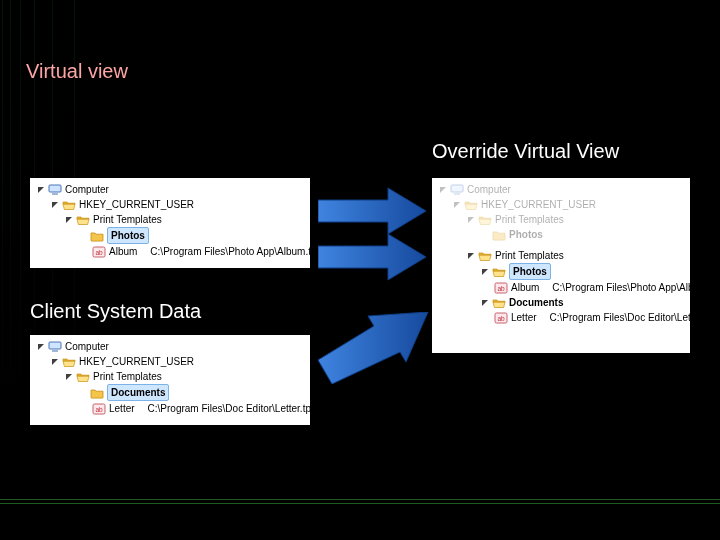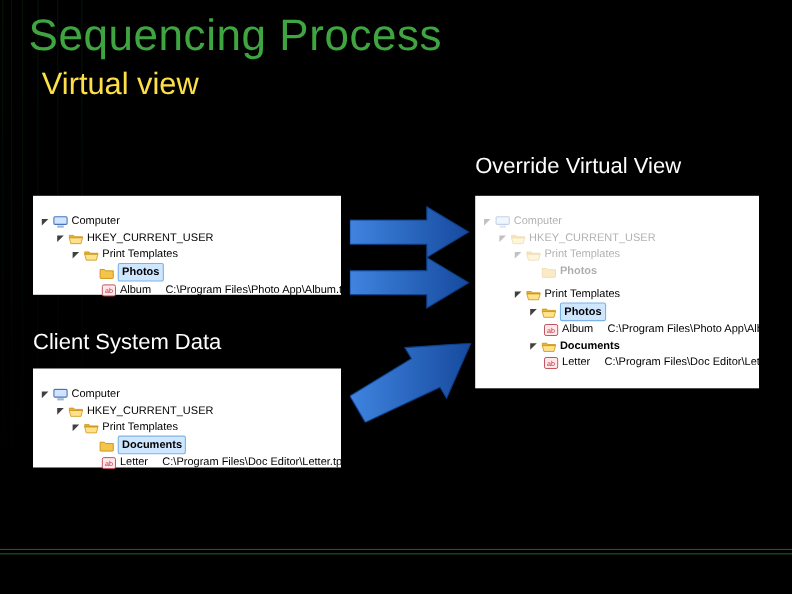--- a/index.html
+++ b/index.html
@@ -4,29 +4,29 @@
 <style>
   * { margin: 0; padding: 0; box-sizing: border-box; }
   html, body { width: 720px; height: 540px; background: #000; font-family: "Segoe UI", Arial, sans-serif; overflow: hidden; }
   .slide { position: relative; width: 720px; height: 540px; background: #000; }
 
   
   .decor { position: absolute; top: 0; bottom: 0; width: 90px; pointer-events: none; }
   .decor span { position: absolute; top: 0; bottom: 0; width: 1px; background: linear-gradient(#0a3a10, #000 80%); opacity: .35; }
 
   .title   { position: absolute; left: 26px; top: 10px; font-size: 40px; font-weight: 400; color: #3fa541; letter-spacing: .5px; }
-  .subtitle{ position: absolute; left: 26px; top: 60px; font-size: 28px; font-weight: 300; color: #fde047; margin-left: 12px; }
+  .subtitle{ position: absolute; left: 26px; top: 60px; font-size: 20px; font-weight: 300; color: #fca5a5; }
 
   .section-label { position: absolute; font-size: 20px; color: #fff; font-weight: 400; }
   .lbl-app      { left: 32px;  top: 140px; }
   .lbl-client   { left: 30px;  top: 300px; }
   .lbl-override { left: 432px; top: 140px; }
 
   
-  .pane { position: absolute; background: #fff; color: #000; font-size: 10px; line-height: 15px; padding: 16px 4px 6px 4px; }
+  .pane { position: absolute; background: #fff; color: #000; font-size: 10px; line-height: 15px; padding: 4px 4px 6px 4px; }
   .pane-app      { left: 30px;  top: 178px; width: 280px; height: 90px; }
   .pane-client   { left: 30px;  top: 335px; width: 280px; height: 90px; }
   .pane-override { left: 432px; top: 178px; width: 258px; height: 175px; }
   .pane-override .faded { opacity: .32; }
 
   .row { display: flex; align-items: center; gap: 3px; white-space: nowrap; }
   .i0 { padding-left: 2px; }  .i1 { padding-left: 16px; } .i2 { padding-left: 30px; }
   .i3 { padding-left: 44px; font-weight: bold; } .i4 { padding-left: 58px; text-align: center; }
 
   .twisty { display: inline-flex; width: 9px; justify-content: center; color: #555; }
@@ -84,21 +84,20 @@
 
   <div class="decor">
     <span style="left:2px"></span>
       <span style="left:10px"></span>
       <span style="left:20px"></span>
     <span style="left:34px"></span>
       <span style="left:52px"></span>
       <span style="left:74px"></span>
   </div>
 
-  <div class="title">Sequencing Process</div>
   <div class="subtitle">Virtual view</div>
 
   <div class="section-label lbl-override">Override Virtual View</div>
   <div class="section-label lbl-client">Client System Data</div>
 
   <div class="pane pane-app">
     <div class="row i0">
       <span class="twisty">
           <svg>
             <use href="#sym-twisty-open"></use>

